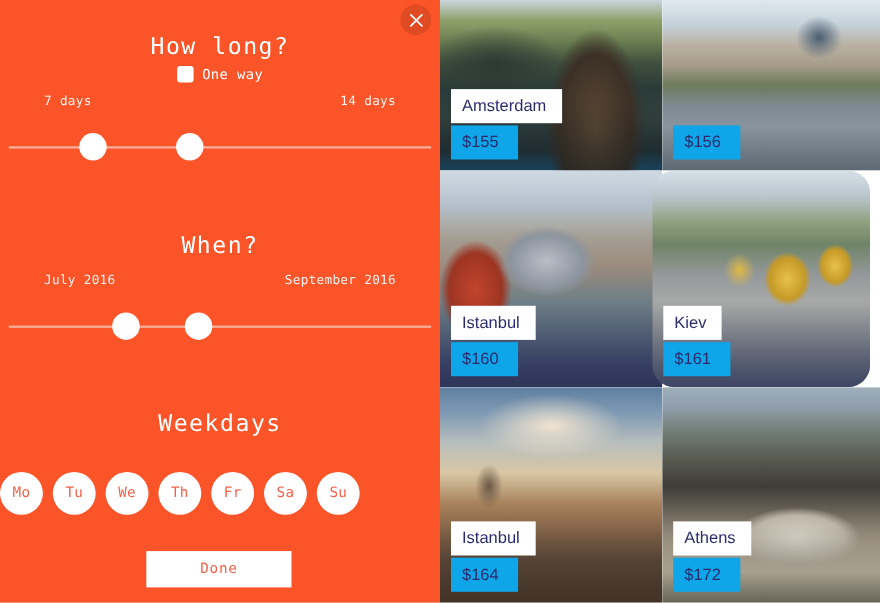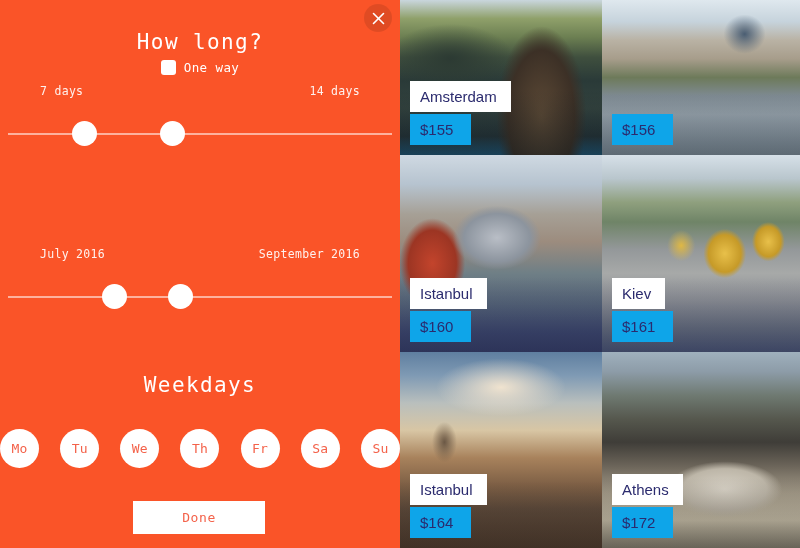--- a/index.html
+++ b/index.html
@@ -133,21 +133,21 @@
     cursor: pointer;
   }
 
   
   #weekday-row {
     position: absolute;
     top: 429px;
     left: 0;
     width: 400px;
     display: flex;
-    justify-content: space-between;
+    justify-content: flex-start;
     gap: 9px;
   }
   .weekday-pill {
     width: 39px;
     height: 39px;
     border-radius: 50%;
     background: #ffffff;
     color: #f4624a;
     display: flex;
     align-items: center;
@@ -247,20 +247,21 @@
         <span class="range-label-min">7 days</span>
         <span class="range-label-max">14 days</span>
       </div>
       <div class="slider-track-wrap">
         <div class="slider-track"></div>
         <div class="slider-handle" id="dur-handle-a" style="left: 21%;"></div>
         <div class="slider-handle" id="dur-handle-b" style="left: 43%;"></div>
       </div>
     </div>
 
+    <div class="section-title" id="title-when">When?</div>
 
     <div class="slider-block" id="slider-dates">
       <div class="range-labels">
         <span class="range-label-min">July 2016</span>
         <span class="range-label-max">September 2016</span>
       </div>
       <div class="slider-track-wrap">
         <div class="slider-track"></div>
         <div class="slider-handle" id="date-handle-a" style="left: 28.5%;"></div>
         <div class="slider-handle" id="date-handle-b" style="left: 45%;"></div>
@@ -310,21 +311,21 @@
           <div class="card-price">$156</div>
         </div>
       </div>
       <div class="photo-cell" style="left: 0px; width: 202px; top: 155px; height: 197px;">
         <div class="photo-art" style="background-image: linear-gradient(rgba(0, 0, 0, 0) 62%, rgba(28, 32, 60, 0.38) 100%), radial-gradient(55px 40px at 48% 42%, rgb(185, 190, 198) 0%, rgb(140, 148, 158) 60%, rgba(140, 148, 158, 0) 80%), radial-gradient(40px 55px at 16% 55%, rgb(195, 68, 44) 0%, rgb(156, 53, 35) 60%, rgba(156, 53, 35, 0) 82%), linear-gradient(rgb(207, 217, 226) 0%, rgb(182, 195, 207) 15%, rgb(166, 160, 150) 30%, rgb(156, 140, 126) 44%, rgb(111, 127, 134) 60%, rgb(86, 101, 122) 76%, rgb(63, 74, 114) 90%, rgb(55, 64, 106) 100%);"></div>
         <div class="card-label-stack">
           <div class="card-city">Istanbul</div>
           <div class="card-price">$160</div>
         </div>
       </div>
-      <div class="photo-cell" style="left: 202px; width: 198px; top: 155px; height: 197px;">
+      <div class="photo-cell" style="left: 193px; width: 198px; top: 155px; height: 197px; border-radius: 20px;">
         <div class="photo-art" style="background-image: linear-gradient(rgba(0, 0, 0, 0) 62%, rgba(30, 35, 60, 0.35) 100%), radial-gradient(26px 30px at 62% 50%, rgb(232, 192, 74) 0%, rgb(198, 154, 40) 62%, rgba(198, 154, 40, 0) 82%), radial-gradient(20px 24px at 84% 44%, rgb(232, 192, 74) 0%, rgb(198, 154, 40) 62%, rgba(198, 154, 40, 0) 82%), radial-gradient(18px 20px at 40% 46%, rgb(223, 184, 68) 0%, rgba(223, 184, 68, 0) 78%), linear-gradient(rgb(214, 224, 232) 0%, rgb(185, 198, 205) 12%, rgb(143, 160, 126) 24%, rgb(111, 132, 103) 34%, rgb(148, 152, 154) 48%, rgb(167, 169, 168) 60%, rgb(141, 144, 150) 74%, rgb(106, 114, 130) 88%, rgb(77, 88, 120) 100%);"></div>
         <div class="card-label-stack">
           <div class="card-city">Kiev</div>
           <div class="card-price">$161</div>
         </div>
       </div>
       <div class="photo-cell" style="left: 0px; width: 202px; top: 352px; height: 196px;">
         <div class="photo-art" style="background-image: linear-gradient(rgba(0, 0, 0, 0) 66%, rgba(40, 30, 24, 0.35) 100%), radial-gradient(90px 40px at 50% 18%, rgb(240, 227, 207) 0%, rgba(240, 227, 207, 0) 72%), radial-gradient(16px 26px at 22% 46%, rgb(107, 88, 69) 0%, rgba(107, 88, 69, 0) 78%), linear-gradient(rgb(95, 127, 160) 0%, rgb(127, 154, 180) 12%, rgb(185, 191, 189) 26%, rgb(216, 198, 164) 40%, rgb(168, 130, 92) 54%, rgb(125, 95, 69) 68%, rgb(93, 74, 59) 80%, rgb(78, 60, 46) 100%);"></div>
         <div class="card-label-stack">
           <div class="card-city">Istanbul</div>

